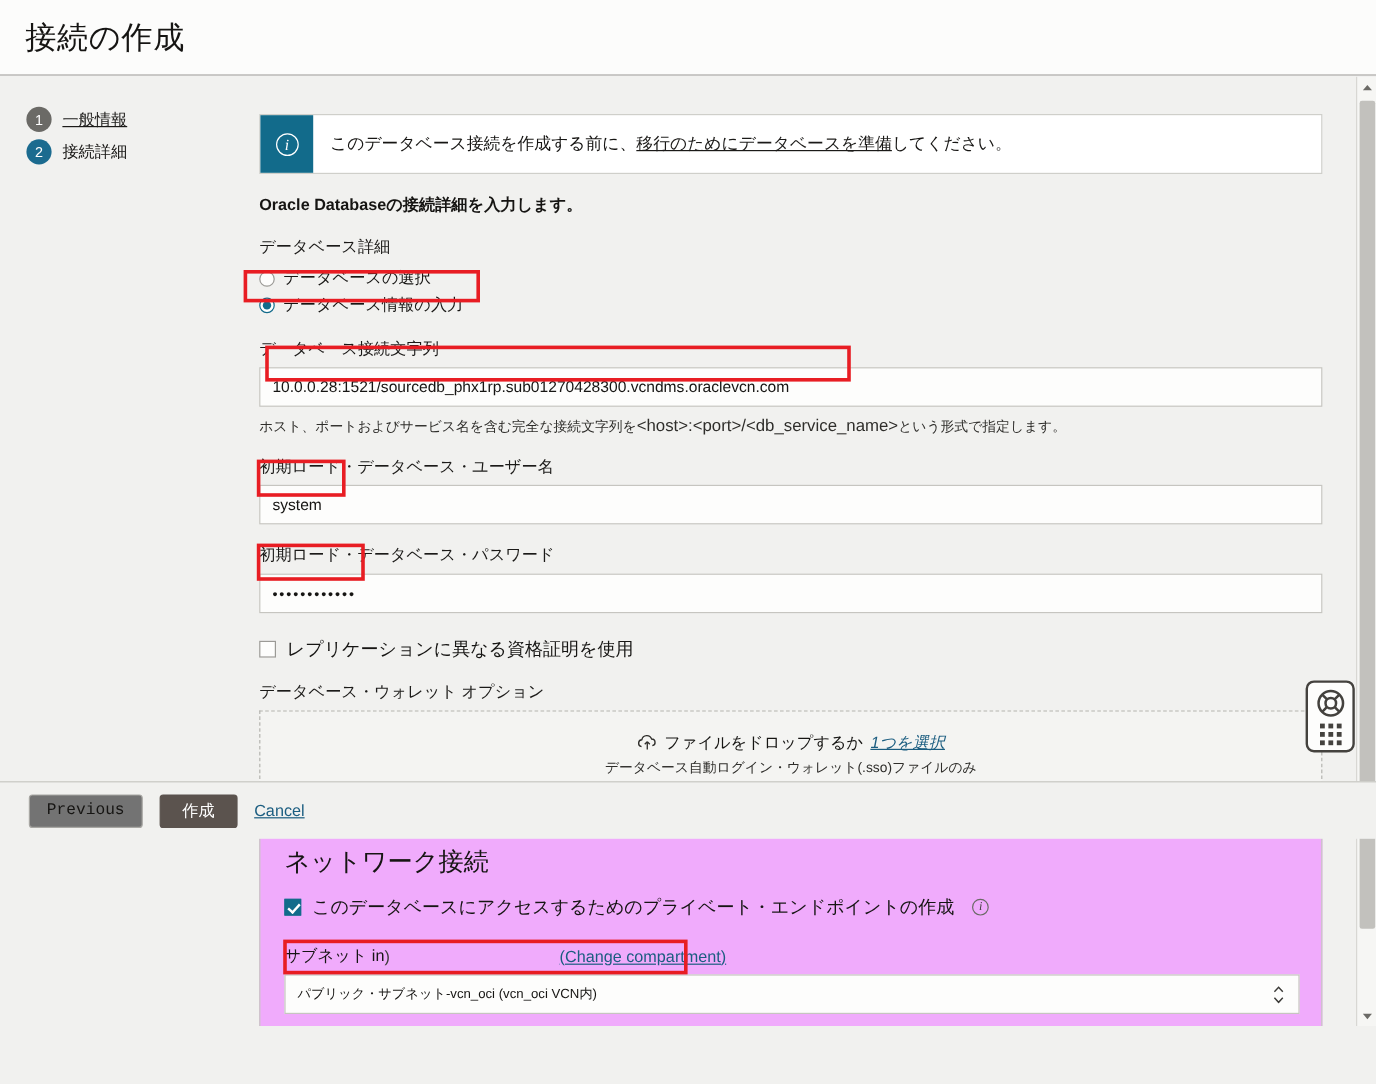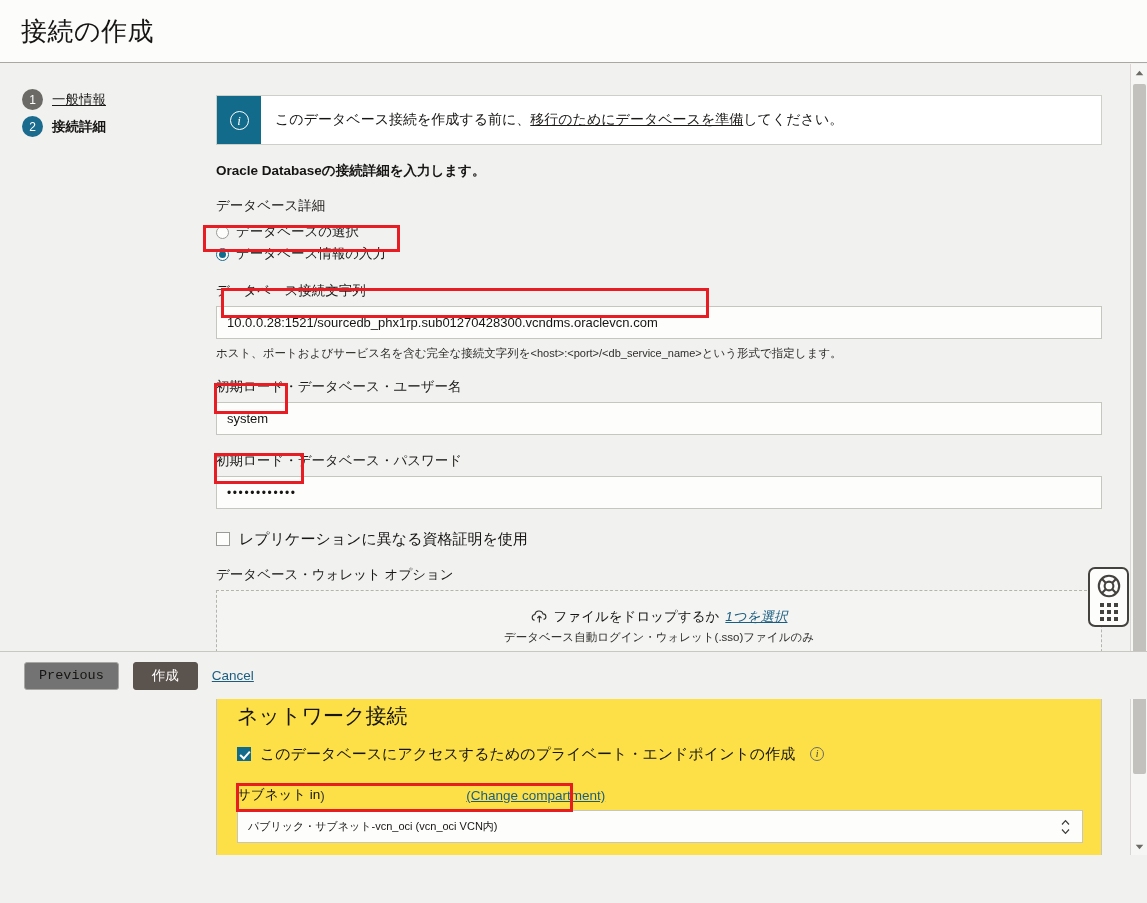--- a/index.html
+++ b/index.html
@@ -56,21 +56,21 @@
     flex: 0 0 auto;
   }
   .step-num.inactive { background: #6b6a66; }
   .step-num.active { background: #1b6b8f; }
   .step-label { font-size: 13.5px; white-space: nowrap; }
   .step-label.link {
     color: #1b1a18;
     text-decoration: underline;
     cursor: pointer;
   }
-  .step-label.current { font-weight: bold; color: #161513; }
+  .step-label.current { font-weight: normal; color: #161513; }
 
   
   .main {
     position: absolute;
     left: 200px; top: 64px;
     width: 920px; height: 791px;
     overflow: hidden;
   }
   .content {
     position: relative;
@@ -169,21 +169,21 @@
     color: #161513;
     position: relative;
   }
   .helper {
     margin-top: 7px;
     font-size: 11.5px;
     color: #2f2e2b;
   }
   .helper code {
     font-family: "Liberation Sans", sans-serif;
-    font-size: 11px;
+    font-size: 14px;
   }
   .dots {
     letter-spacing: 1.6px;
     font-size: 12px;
   }
 
   .check-row {
     display: flex;
     align-items: center;
     gap: 9px;
@@ -230,21 +230,21 @@
   }
   .dz-line1 a { color: #1b5d80; text-decoration: underline; font-style: italic; }
   .dz-line2 { font-size: 11.5px; color: #2f2e2b; }
   .upload-icon { display: block; }
 
   
   .net-panel {
     margin-top: 21px;
     width: 886px;
     border: 1px solid #c8c7c2;
-    background: #fde047;
+    background: #f0abfc;
     padding: 18px 20px 26px 20px;
   }
   .net-title {
     font-size: 21px;
     font-weight: 400;
     color: #161513;
     margin-bottom: 14px;
   }
   .info-i {
     width: 14px; height: 14px;

